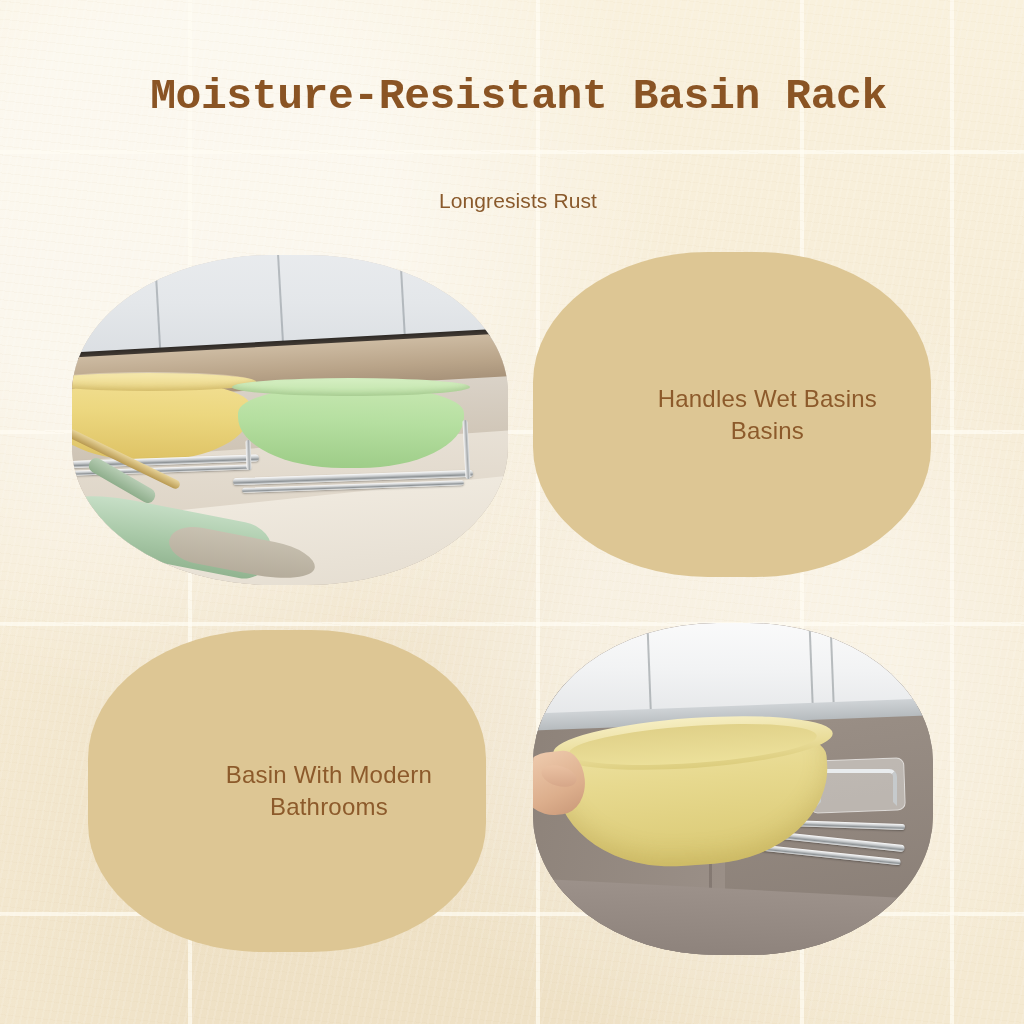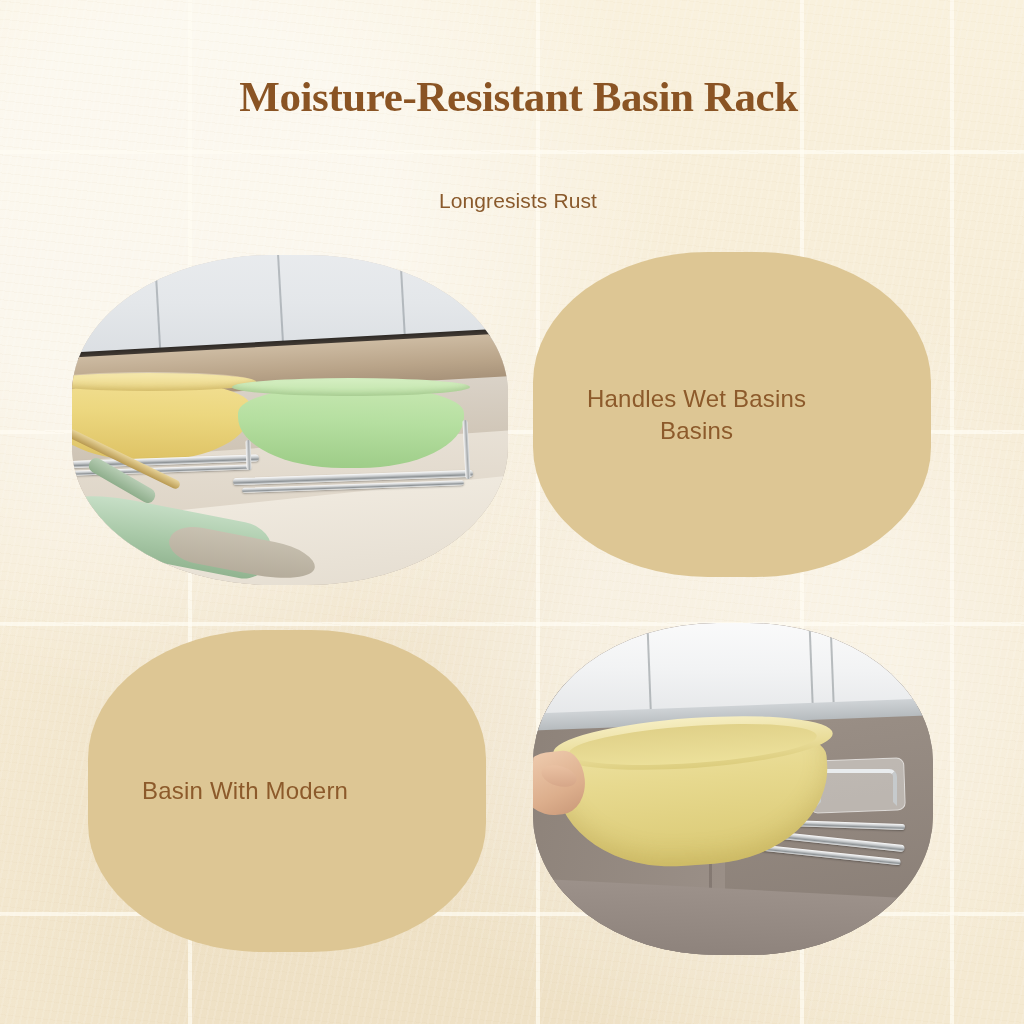--- a/index.html
+++ b/index.html
@@ -54,21 +54,21 @@
   
   #title {
     position: absolute;
     left: 0; right: 0;
     top: 72px;
     text-align: center;
     font-size: 43px;
     font-weight: 700;
     letter-spacing: -.4px;
     color: #8a5424;
-    font-family: Liberation Serif, serif;
+    font-family: Liberation Mono, monospace;
     font-stretch: condensed;
     padding-left: 13px;
   }
 
   #subtitle {
     position: absolute;
     left: 12px; right: 0;
     top: 189px;
     text-align: center;
     font-size: 21px;
@@ -83,21 +83,21 @@
     overflow: hidden;
   }
   
   .blob.shape-a { border-radius: 46% 46% 46% 46% / 42% 42% 42% 42%; }
   .blob.shape-b { border-radius: 44% 44% 44% 44% / 40% 40% 40% 40%; }
 
   .text-card {
     background: #ddc694;
     display: flex;
     align-items: center;
-    justify-content: flex-start;
+    justify-content: flex-end;
     text-align: center;
     padding: 0 54px;
   }
   .text-card .caption {
     font-size: 24px;
     line-height: 1.32;
     color: #8c5a2b;
     font-weight: 400;
     letter-spacing: .2px;
   }
@@ -425,20 +425,21 @@
   <div class="blob shape-b text-card" id="text-card-top-right" style="left:533px; top:252px; width:398px; height:325px;">
     <div class="caption">
       <span>Handles Wet Basins</span>
       <span>Basins</span>
     </div>
   </div>
 
   <div class="blob shape-b text-card" id="text-card-bottom-left" style="left:88px; top:630px; width:398px; height:322px;">
     <div class="caption">
       <span>Basin With Modern</span>
+      <span>Bathrooms</span>
     </div>
   </div>
 
   <div class="blob shape-a" id="photo-bottom-right" style="left:533px; top:623px; width:400px; height:332px;">
 
     <div class="p2-wall"></div>
     <div class="p2-wall-left"></div>
     <div class="p2-corner"></div>
     <div class="p2-floor"></div>
 

